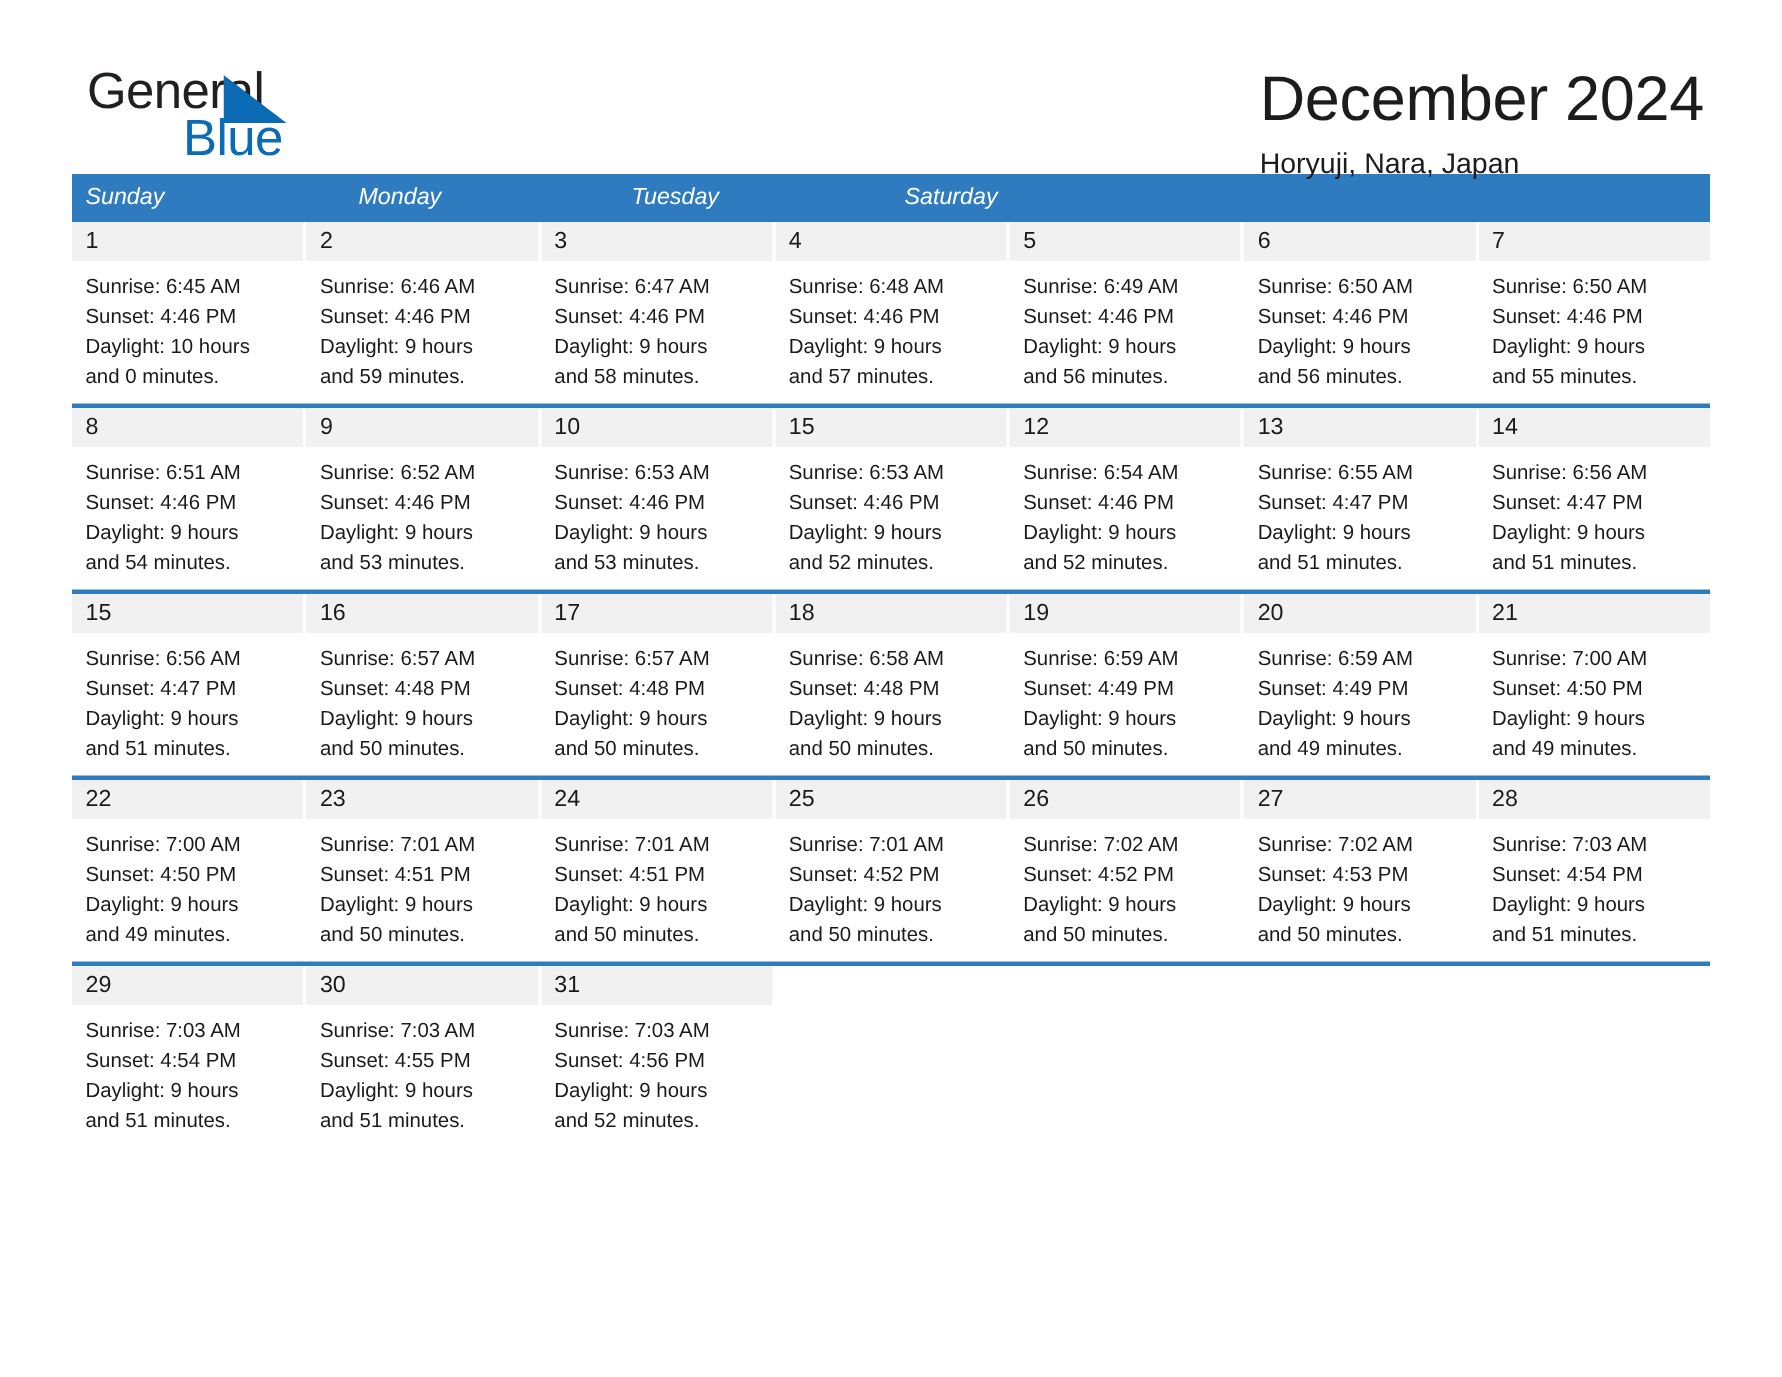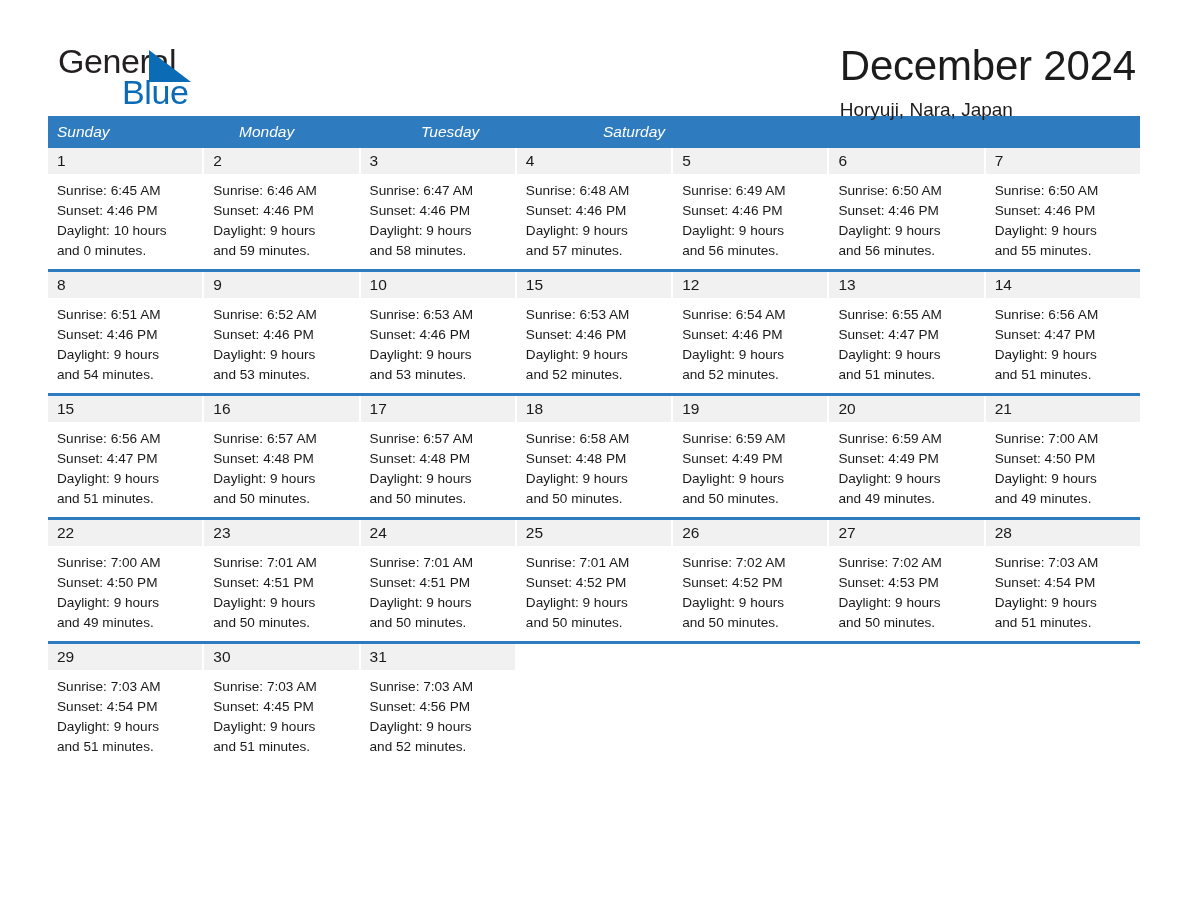--- a/index.html
+++ b/index.html
@@ -505,21 +505,21 @@
               <div class="info-line">Daylight: 9 hours</div>
               <div class="info-line">and 51 minutes.</div>
             </div>
           </div>
           <div class="cell">
             <div class="daynum-band">
               <span class="daynum">30</span>
             </div>
             <div class="cell-body">
               <div class="info-line">Sunrise: 7:03 AM</div>
-              <div class="info-line">Sunset: 4:45 PM</div>
+              <div class="info-line">Sunset: 4:55 PM</div>
               <div class="info-line">Daylight: 9 hours</div>
               <div class="info-line">and 51 minutes.</div>
             </div>
           </div>
           <div class="cell">
             <div class="daynum-band">
               <span class="daynum">31</span>
             </div>
             <div class="cell-body">
               <div class="info-line">Sunrise: 7:03 AM</div>

